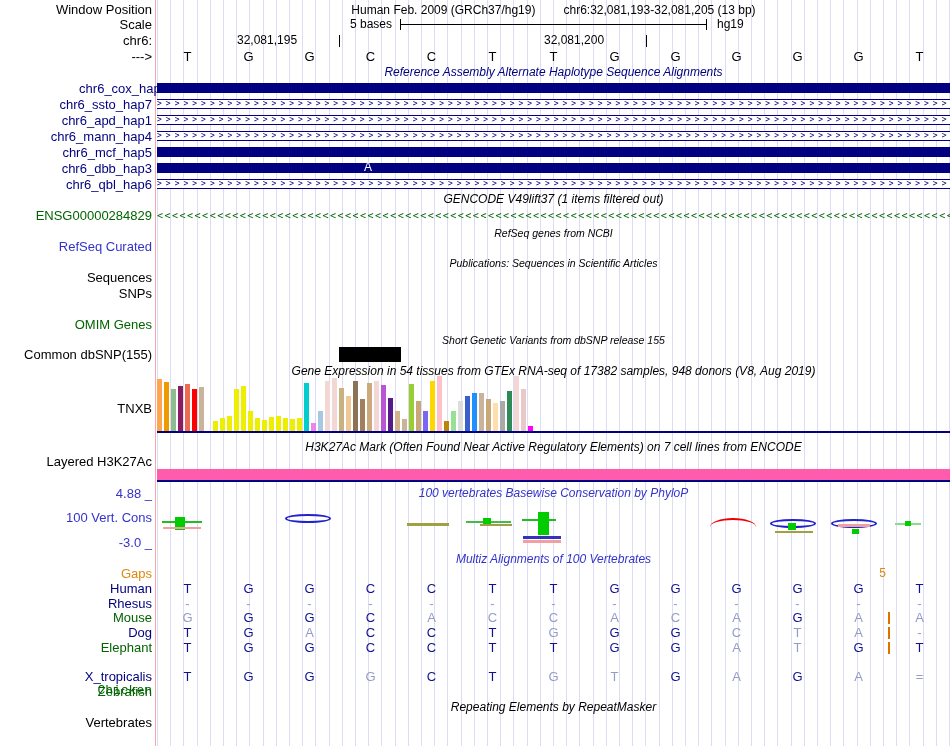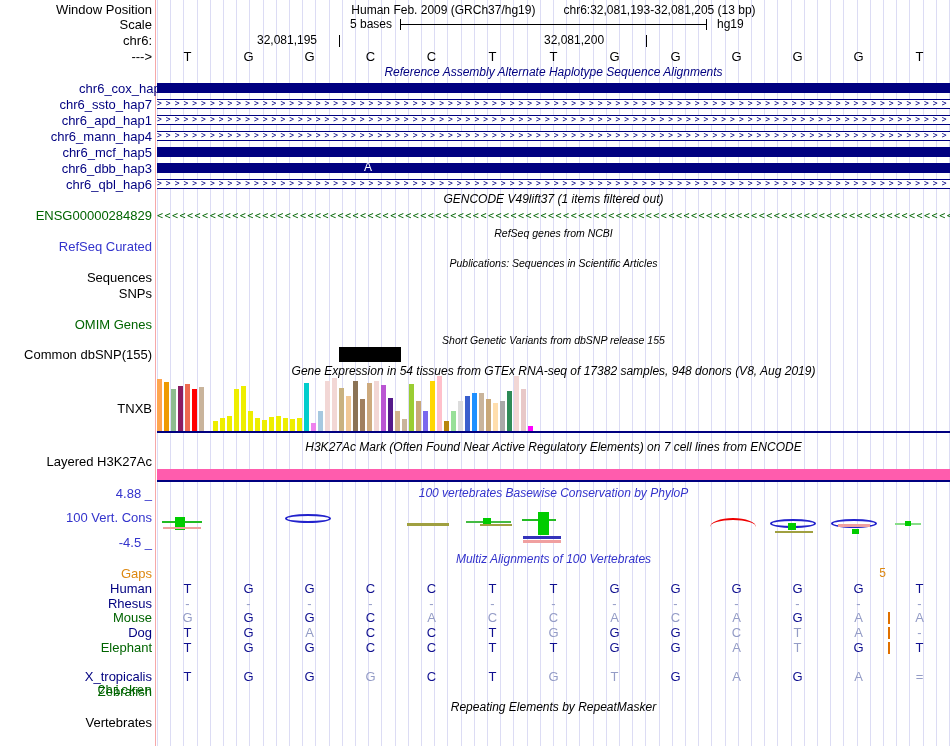--- a/index.html
+++ b/index.html
@@ -49,21 +49,21 @@
   </div>
 
   <div class="lbl" style="top:18px">Scale</div>
   <div class="coordtext" style="top:18px;left:280px;width:112px;text-align:right">5 bases</div>
   <div class="tickline" style="top:24px;left:400px;width:306px;height:1px"></div>
   <div class="tickline" style="top:19px;left:400px;width:1px;height:11px"></div>
   <div class="tickline" style="top:19px;left:706px;width:1px;height:11px"></div>
   <div class="coordtext" style="top:18px;left:717px">hg19</div>
 
   <div class="lbl" style="top:34px">chr6:</div>
-  <div class="coordtext" style="top:34px;left:237px;width:100px;text-align:center">32,081,195</div>
+  <div class="coordtext" style="top:34px;left:237px;width:100px;text-align:left">32,081,195</div>
   <div class="tickline" style="top:35px;left:339px;width:1px;height:12px"></div>
   <div class="coordtext" style="top:34px;left:544px;width:100px;text-align:left">32,081,200</div>
   <div class="tickline" style="top:35px;left:646px;width:1px;height:12px"></div>
 
   <div class="lbl" style="top:50px">---&gt;</div>
   <div class="seqrow" id="seq-row">
       <div class="seqcell">T</div>
       <div class="seqcell">G</div>
       <div class="seqcell">G</div>
       <div class="seqcell">C</div>
@@ -175,21 +175,21 @@
   <div class="baseline"></div>
 
   <div class="ctitle" style="top:441px">H3K27Ac Mark (Often Found Near Active Regulatory Elements) on 7 cell lines from ENCODE</div>
   <div class="lbl" style="top:455px">Layered H3K27Ac</div>
   <div class="pinkbar" id="pink-bar" style="background: rgb(255, 92, 173);"></div>
   <div class="pinkunder"></div>
 
   <div class="ctitle blue" style="top:487px">100 vertebrates Basewise Conservation by PhyloP</div>
   <div class="lbl blue" style="top:487px">4.88 _</div>
   <div class="lbl blue" style="top:511px">100 Vert. Cons</div>
-  <div class="lbl blue" style="top:536px">-4.5 _</div>
+  <div class="lbl blue" style="top:536px">-3.0 _</div>
   <div id="cons-marks">
       <div class="mark" style="left: 162px; top: 521px; width: 40px; height: 2px; background: rgb(34, 187, 34);"></div>
       <div class="mark" style="left: 175px; top: 517px; width: 10px; height: 13px; background: rgb(0, 204, 0);"></div>
       <div class="mark" style="left: 163px; top: 527px; width: 38px; height: 2px; background: rgb(240, 160, 160);"></div>
       <div class="mark" style="left: 285px; top: 514px; width: 46px; height: 9px; border: 2px solid rgb(34, 34, 204); border-radius: 50%; box-sizing: border-box;"></div>
       <div class="mark" style="left: 407px; top: 523px; width: 42px; height: 3px; background: rgb(160, 160, 64);"></div>
       <div class="mark" style="left: 466px; top: 521px; width: 45px; height: 2px; background: rgb(68, 187, 68);"></div>
       <div class="mark" style="left: 483px; top: 518px; width: 8px; height: 8px; background: rgb(0, 204, 0);"></div>
       <div class="mark" style="left: 480px; top: 524px; width: 32px; height: 2px; background: rgb(160, 160, 64);"></div>
       <div class="mark" style="left: 522px; top: 519px; width: 34px; height: 2px; background: rgb(34, 187, 34);"></div>

